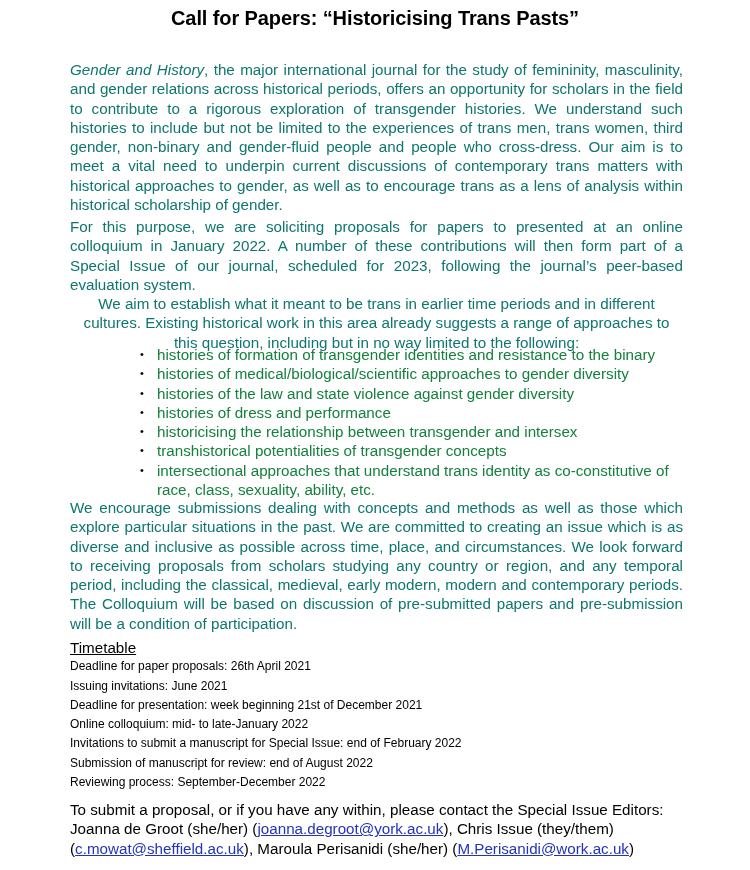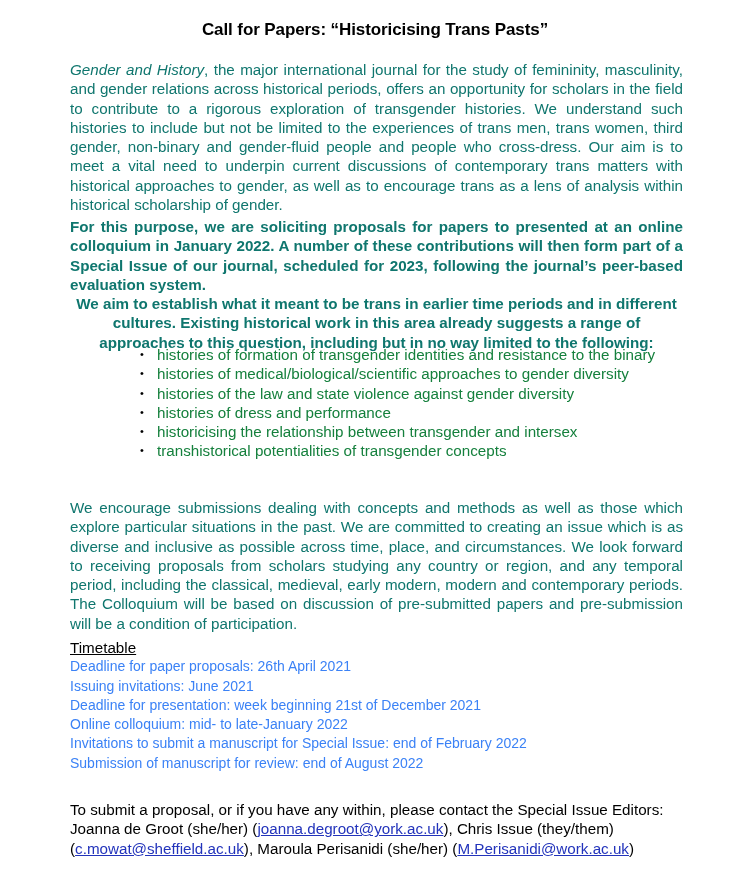--- a/index.html
+++ b/index.html
@@ -18,25 +18,25 @@
   .page {
     position: relative;
     width: 750px;
     height: 870px;
     background: #ffffff;
     box-sizing: border-box;
     padding: 0;
   }
   .doc-title {
     text-align: center;
-    font-size: 17px;
+    font-size: 20px;
     font-weight: bold;
     letter-spacing: -0.1px;
     margin: 0;
-    padding-top: 20px;
+    padding-top: 7px;
     color: #000000;
   }
   .body-block {
     position: absolute;
     left: 70px;
     width: 613px;
   }
   p.para {
     margin: 0;
     font-size: 15.2px;
@@ -72,23 +72,23 @@
     line-height: 20px;
     color: #000;
   }
   .tt-head {
     font-size: 15.2px;
     line-height: 19.3px;
     text-decoration: underline;
     display: inline-block;
   }
   .tt-line {
-    font-size: 14px;
+    font-size: 12px;
     line-height: 19.3px;
-    color: #3b82f6;
+    color: #000000;
     white-space: nowrap;
   }
   .contact-line {
     font-size: 15.2px;
     line-height: 19.3px;
     color: #000;
   }
   a.mail {
     color: #2233bb;
   }
@@ -97,48 +97,50 @@
 <body>
 
 <div class="page">
 
   <h1 class="doc-title">Call for Papers: “Historicising Trans Pasts”</h1>
 
   <div class="body-block" style="top:60px;">
     <p class="para"><span class="italic">Gender and History</span><span>, the major international journal for the study of femininity, masculinity, and gender relations across historical periods, offers an opportunity for scholars in the field to contribute to a rigorous exploration of transgender histories. We understand such histories to include but not be limited to the experiences of trans men, trans women, third gender, non-binary and gender-fluid people and people who cross-dress. Our aim is to meet a vital need to underpin current discussions of contemporary trans matters with historical approaches to gender, as well as to encourage trans as a lens of analysis within historical scholarship of gender.</span></p>
   </div>
 
-  <div class="body-block" style="top:217px;font-weight:bold;">
+  <div class="body-block" style="top:217px;">
     <p class="para">For this purpose, we are soliciting proposals for papers to presented at an online colloquium in January 2022. A number of these contributions will then form part of a Special Issue of our journal, scheduled for 2023, following the journal’s peer-based evaluation system.</p>
     <p class="para noj">We aim to establish what it meant to be trans in earlier time periods and in different cultures. Existing historical work in this area already suggests a range of approaches to this question, including but in no way limited to the following:</p>
   </div>
 
   <div class="body-block" style="top:345px;">
     <ul class="bullets">
       <li>histories of formation of transgender identities and resistance to the binary</li>
       <li>histories of medical/biological/scientific approaches to gender diversity</li>
       <li>histories of the law and state violence against gender diversity</li>
       <li>histories of dress and performance</li>
       <li>historicising the relationship between transgender and intersex</li>
       <li>transhistorical potentialities of transgender concepts</li>
+      <li>intersectional approaches that understand trans identity as co-constitutive of race, class, sexuality, ability, etc.</li>
     </ul>
   </div>
 
   <div class="body-block" style="top:498px;">
     <p class="para">We encourage submissions dealing with concepts and methods as well as those which explore particular situations in the past. We are committed to creating an issue which is as diverse and inclusive as possible across time, place, and circumstances. We look forward to receiving proposals from scholars studying any country or region, and any temporal period, including the classical, medieval, early modern, modern and contemporary periods. The Colloquium will be based on discussion of pre-submitted papers and pre-submission will be a condition of participation.</p>
   </div>
 
   <div class="body-block" style="top:638px;">
     <div><span class="tt-head">Timetable</span></div>
     <div class="tt-line">Deadline for paper proposals: 26th April 2021</div>
     <div class="tt-line">Issuing invitations: June 2021</div>
     <div class="tt-line">Deadline for presentation: week beginning 21st of December 2021</div>
     <div class="tt-line">Online colloquium: mid- to late-January 2022</div>
     <div class="tt-line">Invitations to submit a manuscript for Special Issue: end of February 2022</div>
     <div class="tt-line">Submission of manuscript for review: end of August 2022</div>
+    <div class="tt-line">Reviewing process: September-December 2022</div>
   </div>
 
   <div class="body-block" style="top:800px;">
     <div class="contact-line">To submit a proposal, or if you have any within, please contact the Special Issue Editors:</div>
     <div class="contact-line"><span>Joanna de Groot (she/her) (</span><a class="mail" href="#">joanna.degroot@york.ac.uk</a><span>), Chris Issue (they/them)</span></div>
     <div class="contact-line"><span>(</span><a class="mail" href="#">c.mowat@sheffield.ac.uk</a><span>), Maroula Perisanidi (she/her) (</span><a class="mail" href="#">M.Perisanidi@work.ac.uk</a><span>)</span></div>
   </div>
 
 </div>
 

